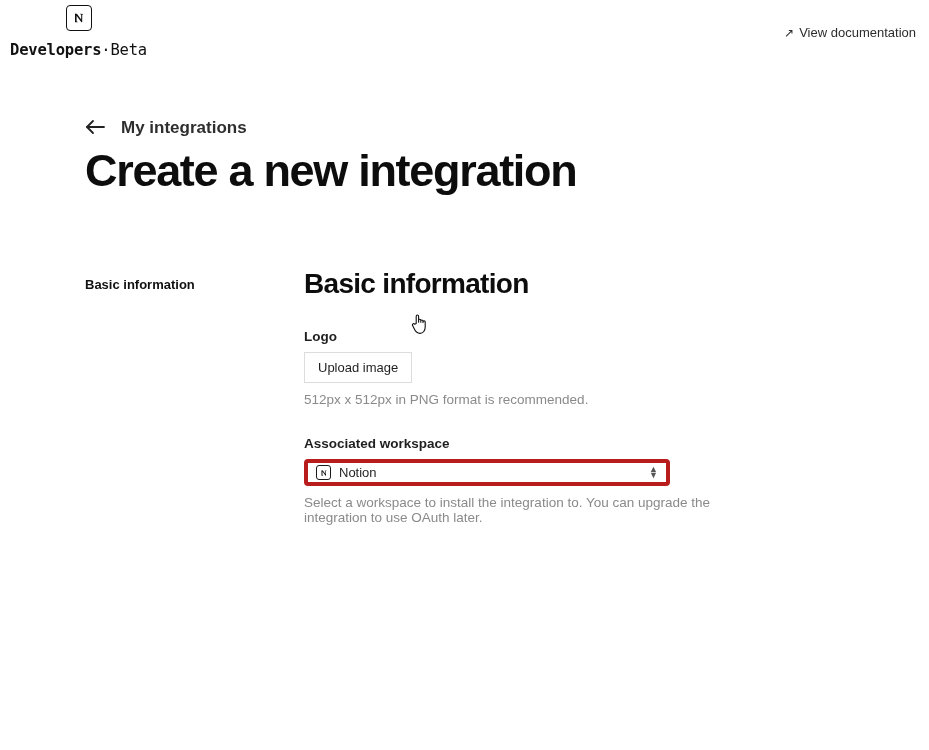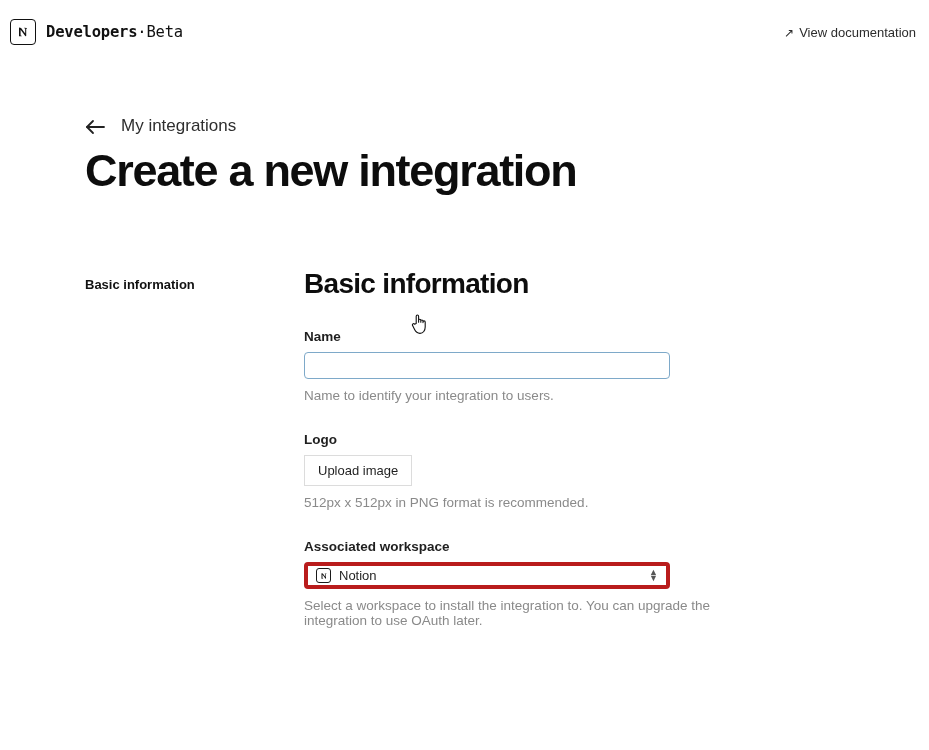--- a/index.html
+++ b/index.html
@@ -19,20 +19,21 @@
     position: relative;
     height: 64px;
     display: flex;
     align-items: center;
     padding: 0 13px 0 10px;
   }
   .brand {
     display: flex;
     align-items: center;
     gap: 10px;
+    flex-direction: column;
   }
   .notion-logo {
     width: 26px;
     height: 26px;
     border: 1.6px solid #111;
     border-radius: 4px;
     background: #fff;
     display: flex;
     align-items: center;
     justify-content: center;
@@ -74,23 +75,24 @@
   }
 
   
   .page {
     padding-left: 85px;
     padding-top: 52px;
   }
 
   .back-row {
     display: flex;
-    align-items: flex-start;
+    align-items: flex-end;
     gap: 14px;
     margin-bottom: 6px;
+    font-weight: bold;
   }
   .back-arrow {
     width: 22px;
     height: 22px;
     display: flex;
     align-items: center;
     justify-content: center;
     cursor: pointer;
   }
   .back-label {
@@ -266,25 +268,20 @@
 
   <div class="form-area">
 
     <div class="side-nav">
       <div class="side-nav-item">Basic information</div>
     </div>
 
     <div class="form-col">
       <h2 class="section-title">Basic information</h2>
 
-      <div class="field">
-        <div class="field-label">Name</div>
-        <input class="text-input" type="text" autofocus="" placeholder="" style="">
-        <div class="help-text">Name to identify your integration to users.</div>
-      </div>
 
       <div class="field">
         <div class="field-label">Logo</div>
         <button class="upload-btn">Upload image</button>
         <div class="help-text">512px x 512px in PNG format is recommended.</div>
       </div>
 
       <div class="field">
         <div class="field-label">Associated workspace</div>
         <div class="select-wrap">

